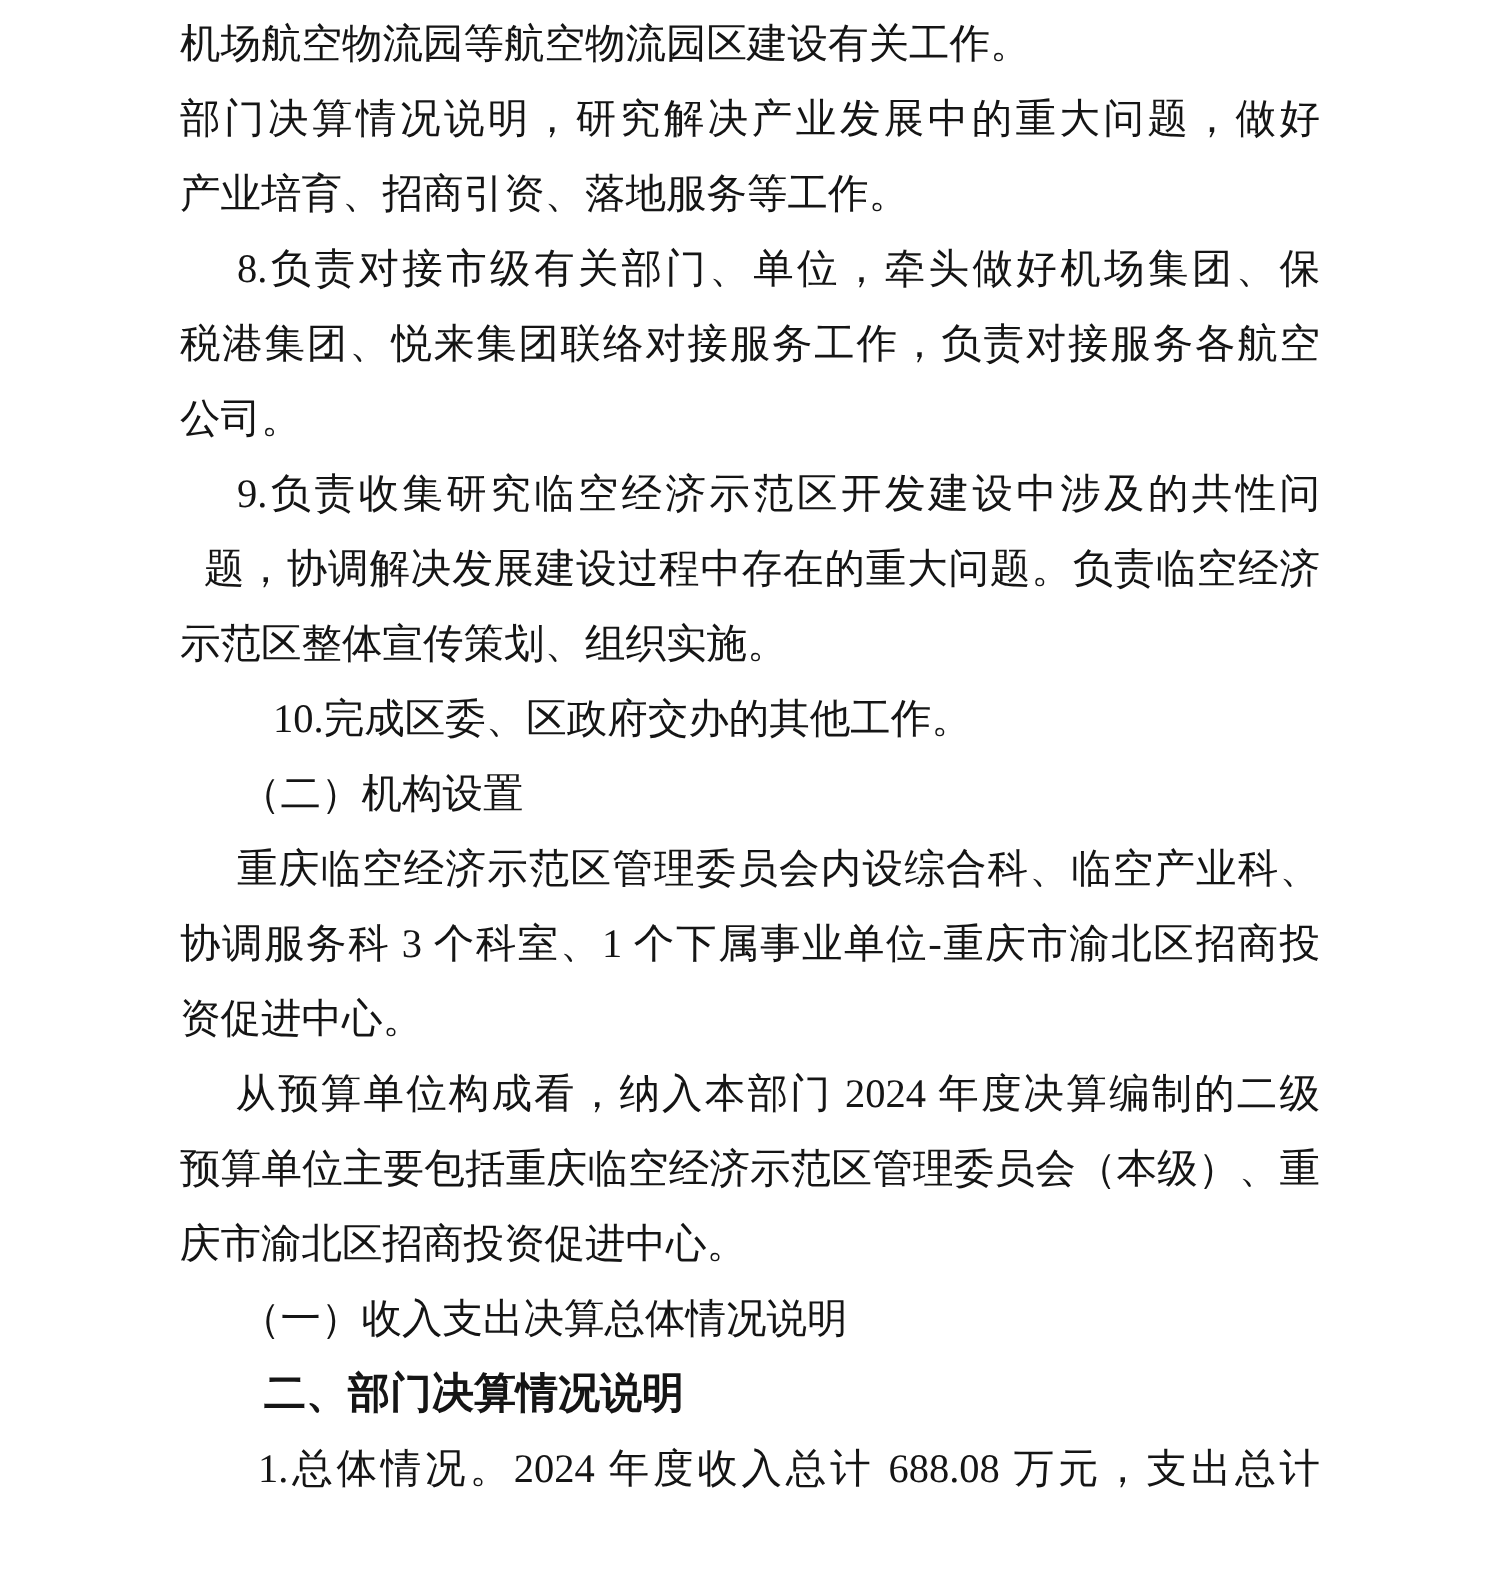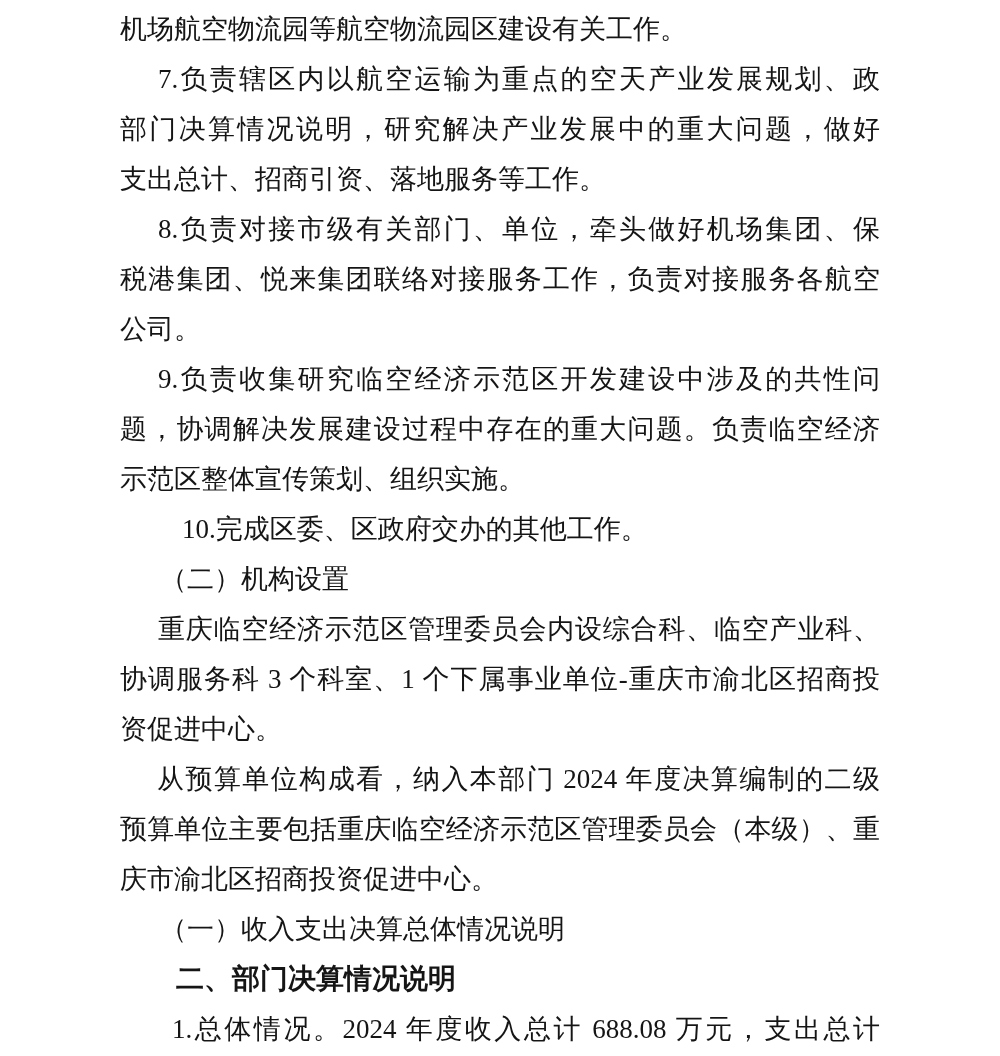--- a/index.html
+++ b/index.html
@@ -50,28 +50,27 @@
   .seg { font: inherit; }
   .seg-bold {
     font-weight: normal;
   }
 </style>
 </head>
 <body>
 
 <div class="page" style="background: rgb(255, 255, 255); color: rgb(21, 21, 21);">
     <div class="line style-body" style="text-indent: 0px;"><span class="seg">机场航空物流园等航空物流园区建设有关工作。</span></div>
-    <div class="line style-body justify" style="text-indent: 38px;"><span class="seg">7.负责辖区内以航空运输为重点的空天产业发展规划、政</span></div>
     <div class="line style-body justify" style="text-indent: 0px;"><span class="seg">部门决算情况说明，研究解决产业发展中的重大问题，做好</span></div>
-    <div class="line style-body" style="text-indent: 0px;"><span class="seg">支出总计、招商引资、落地服务等工作。</span></div>
+    <div class="line style-body" style="text-indent: 0px;"><span class="seg">产业培育、招商引资、落地服务等工作。</span></div>
     <div class="line style-body justify" style="text-indent: 38px;"><span class="seg">8.负责对接市级有关部门、单位，牵头做好机场集团、保</span></div>
     <div class="line style-body justify" style="text-indent: 0px;"><span class="seg">税港集团、悦来集团联络对接服务工作，负责对接服务各航空</span></div>
     <div class="line style-body" style="text-indent: 0px;"><span class="seg">公司。</span></div>
     <div class="line style-body justify" style="text-indent: 38px;"><span class="seg">9.负责收集研究临空经济示范区开发建设中涉及的共性问</span></div>
-    <div class="line style-body justify" style="text-indent: 0px;"><span class="seg">题，协调解决发展建设过程中存在的重大问题。负责临空经济</span></div>
+    <div class="line style-body justify" style="text-indent: 0px; margin-left: 16px;"><span class="seg">题，协调解决发展建设过程中存在的重大问题。负责临空经济</span></div>
     <div class="line style-body" style="text-indent: 0px;"><span class="seg">示范区整体宣传策划、组织实施。</span></div>
     <div class="line style-body" style="text-indent: 62px;"><span class="seg">10.完成区委、区政府交办的其他工作。</span></div>
     <div class="line style-subheading-kai" style="text-indent: 40px;"><span class="seg">（二）机构设置</span></div>
     <div class="line style-body justify" style="text-indent: 38px;"><span class="seg">重庆临空经济示范区管理委员会内设综合科、临空产业科、</span></div>
     <div class="line style-body justify" style="text-indent: 0px;"><span class="seg">协调服务科 3 个科室、1 个下属事业单位-重庆市渝北区招商投</span></div>
     <div class="line style-body" style="text-indent: 0px;"><span class="seg">资促进中心。</span></div>
     <div class="line style-body justify" style="text-indent: 37px;"><span class="seg">从预算单位构成看，纳入本部门 2024 年度决算编制的二级</span></div>
     <div class="line style-body justify" style="text-indent: 0px;"><span class="seg">预算单位主要包括重庆临空经济示范区管理委员会（本级）、重</span></div>
     <div class="line style-body" style="text-indent: 0px;"><span class="seg">庆市渝北区招商投资促进中心。</span></div>
     <div class="line style-subheading-kai" style="text-indent: 40px;"><span class="seg">（一）收入支出决算总体情况说明</span></div>

